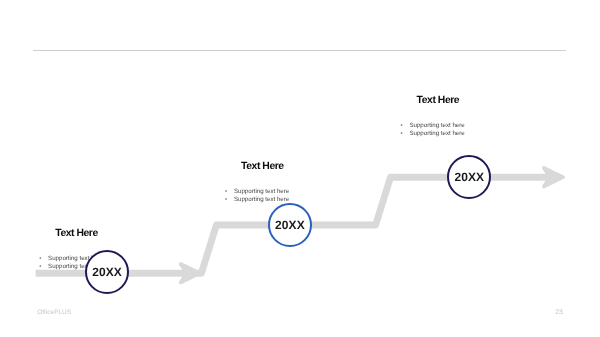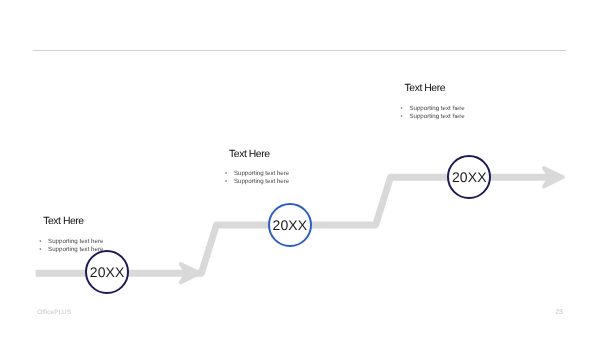--- a/index.html
+++ b/index.html
@@ -3,27 +3,27 @@
 <meta charset="utf-8">
 <title>Timeline Slide</title>
 <style>
   html,body{margin:0;padding:0;}
   body{width:600px;height:337px;background:#ffffff;overflow:hidden;
        font-family:"Liberation Sans",sans-serif;-webkit-font-smoothing:antialiased;text-rendering:geometricPrecision;}
   .slide{position:relative;width:600px;height:337px;background:#fff;}
   .rule{position:absolute;left:32.8px;top:50.2px;width:533.2px;height:1px;background:#cfcfcf;}
   svg.diagram{position:absolute;left:0;top:0;width:600px;height:337px;}
   .block{position:absolute;}
-  .block h3{margin:4px;font-size:10.4px;font-weight:normal;color:#0d0d0d;letter-spacing:-0.45px;line-height:10.4px;}
+  .block h3{margin:16px;font-size:10.4px;font-weight:bold;color:#0d0d0d;letter-spacing:-0.45px;line-height:10.4px;}
   .block ul{margin:10.4px 0 0 0;padding:0;list-style:none;}
   .block li{font-size:6.15px;color:#464646;line-height:8.05px;position:relative;padding-left:8.8px;}
   .block li:before{content:"\2022";position:absolute;left:0;top:0;color:#6a6a6a;}
   .marker{position:absolute;width:44px;height:44px;border-radius:50%;background:#fff;
           box-sizing:border-box;display:flex;align-items:center;justify-content:center;}
-  .marker span{font-size:14px;font-weight:normal;color:#1a1a1a;letter-spacing:.1px;}
+  .marker span{font-size:12px;font-weight:bold;color:#1a1a1a;letter-spacing:.1px;}
   .marker-1{left:85.1px;top:249.9px;border:2px solid #1e1a55;}
   .marker-2{left:267.9px;top:203.4px;border:2px solid #2a5fc0;}
   .marker-3{left:447.3px;top:154.8px;border:2px solid #1e1a55;}
   .footer-left{position:absolute;left:37.3px;top:309.6px;font-size:6.4px;color:#c6c6c6;letter-spacing:.05px;line-height:6.4px;}
   .footer-right{position:absolute;left:555.2px;top:309.8px;font-size:6.8px;color:#c2c2c2;line-height:6.8px;}
 </style>
 </head>
 <body>
 
 <div class="slide">

